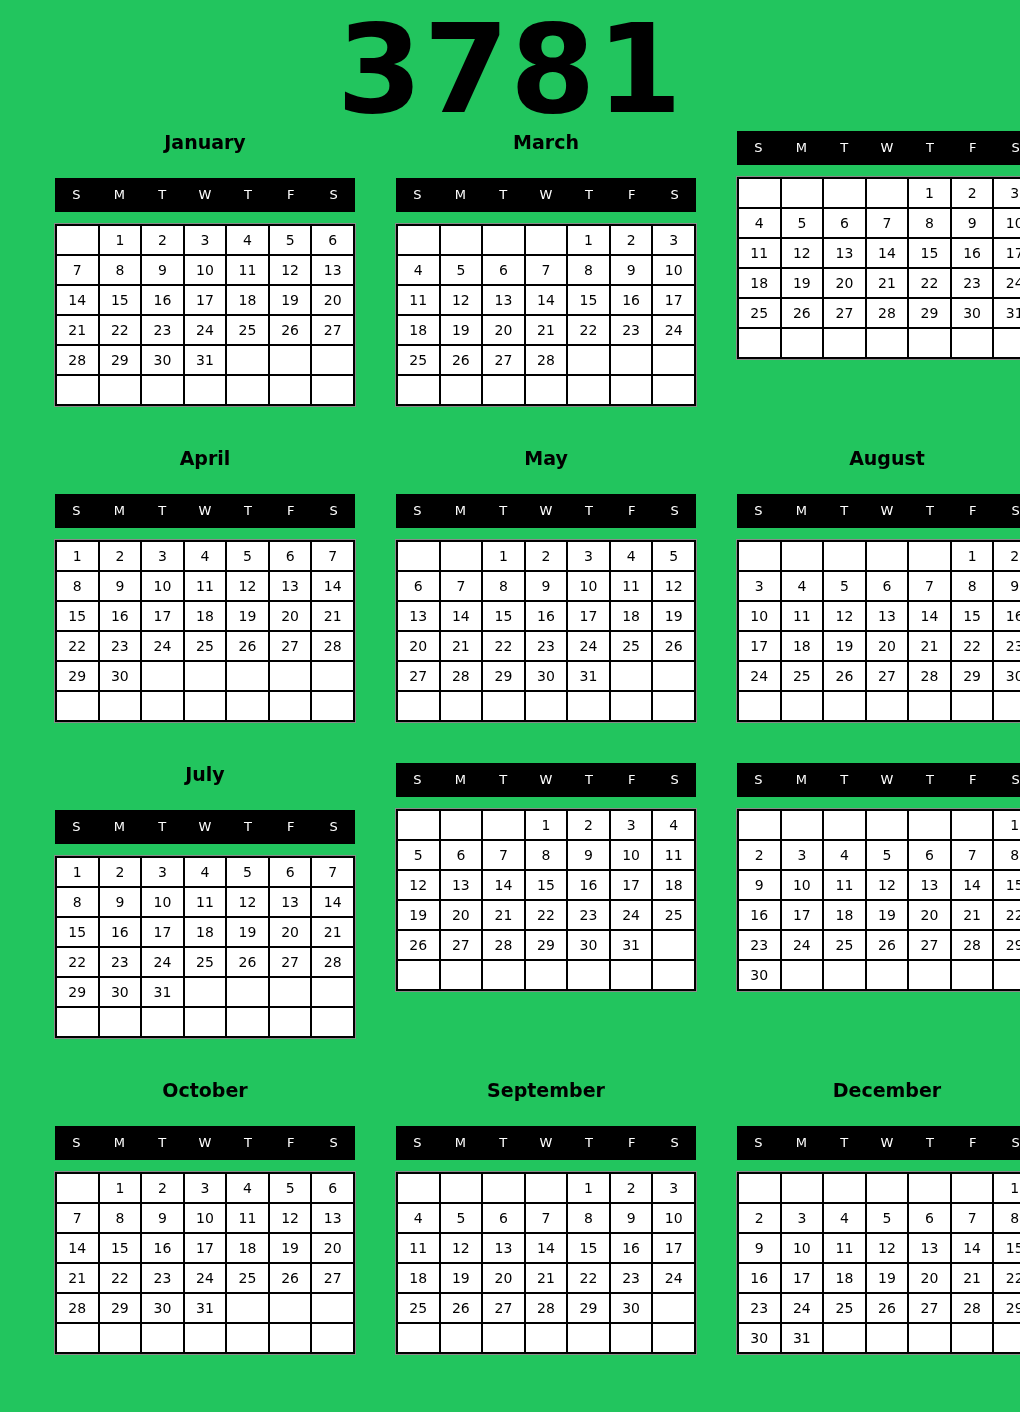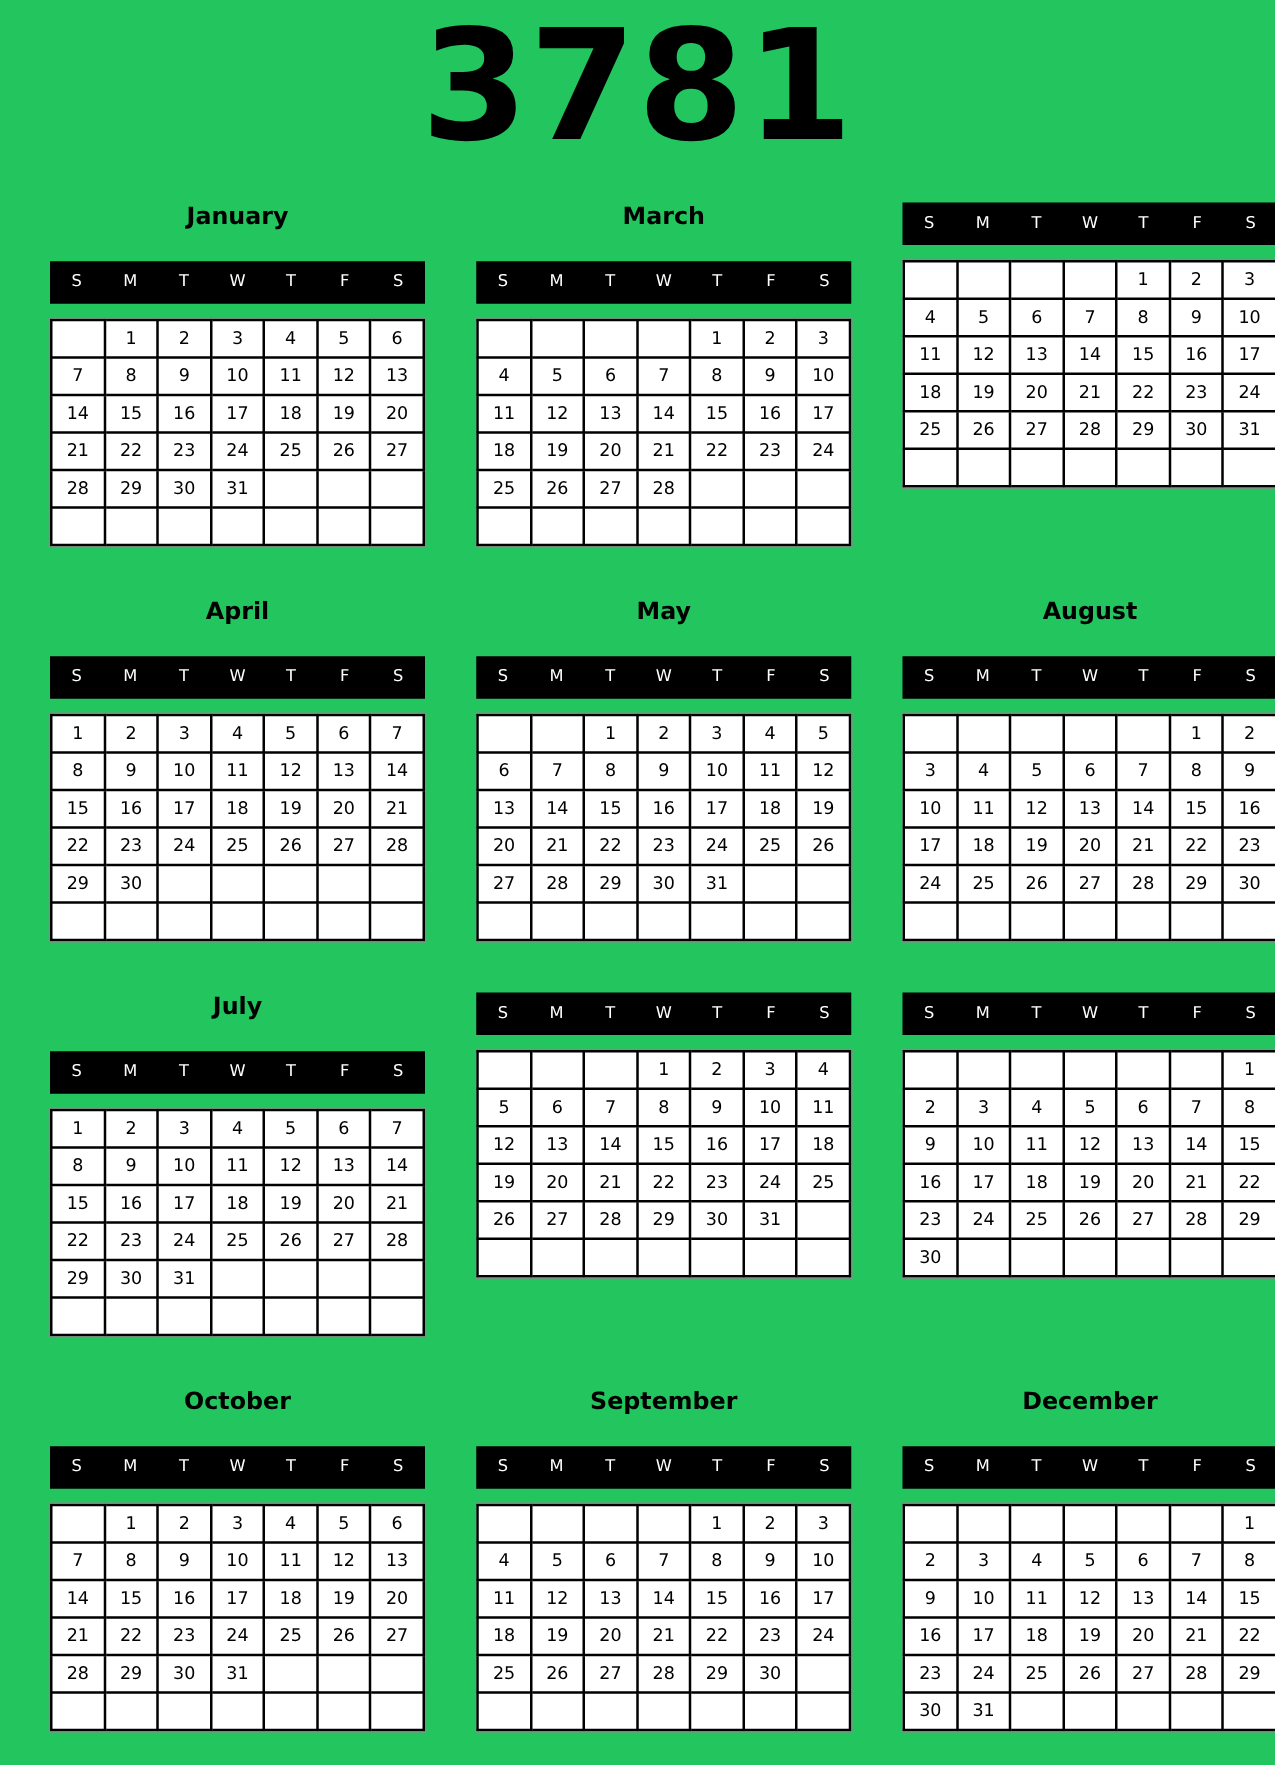--- a/index.html
+++ b/index.html
@@ -21,22 +21,21 @@
   .year-title {
     margin: 0;
     padding-top: 8px;
     text-align: center;
     font-size: 123px;
     line-height: 123px;
     font-weight: bold;
     letter-spacing: 1px;
   }
   .months-grid {
-    margin-top: 31px;
-    padding: 0 40px;
+    padding: 0 55px;
     display: grid;
     grid-template-columns: repeat(3, 300px);
     column-gap: 20px;
     row-gap: 13px;
     gap: 41px;
   }
   .month {
     width: 300px;
   }
   .month-title {

